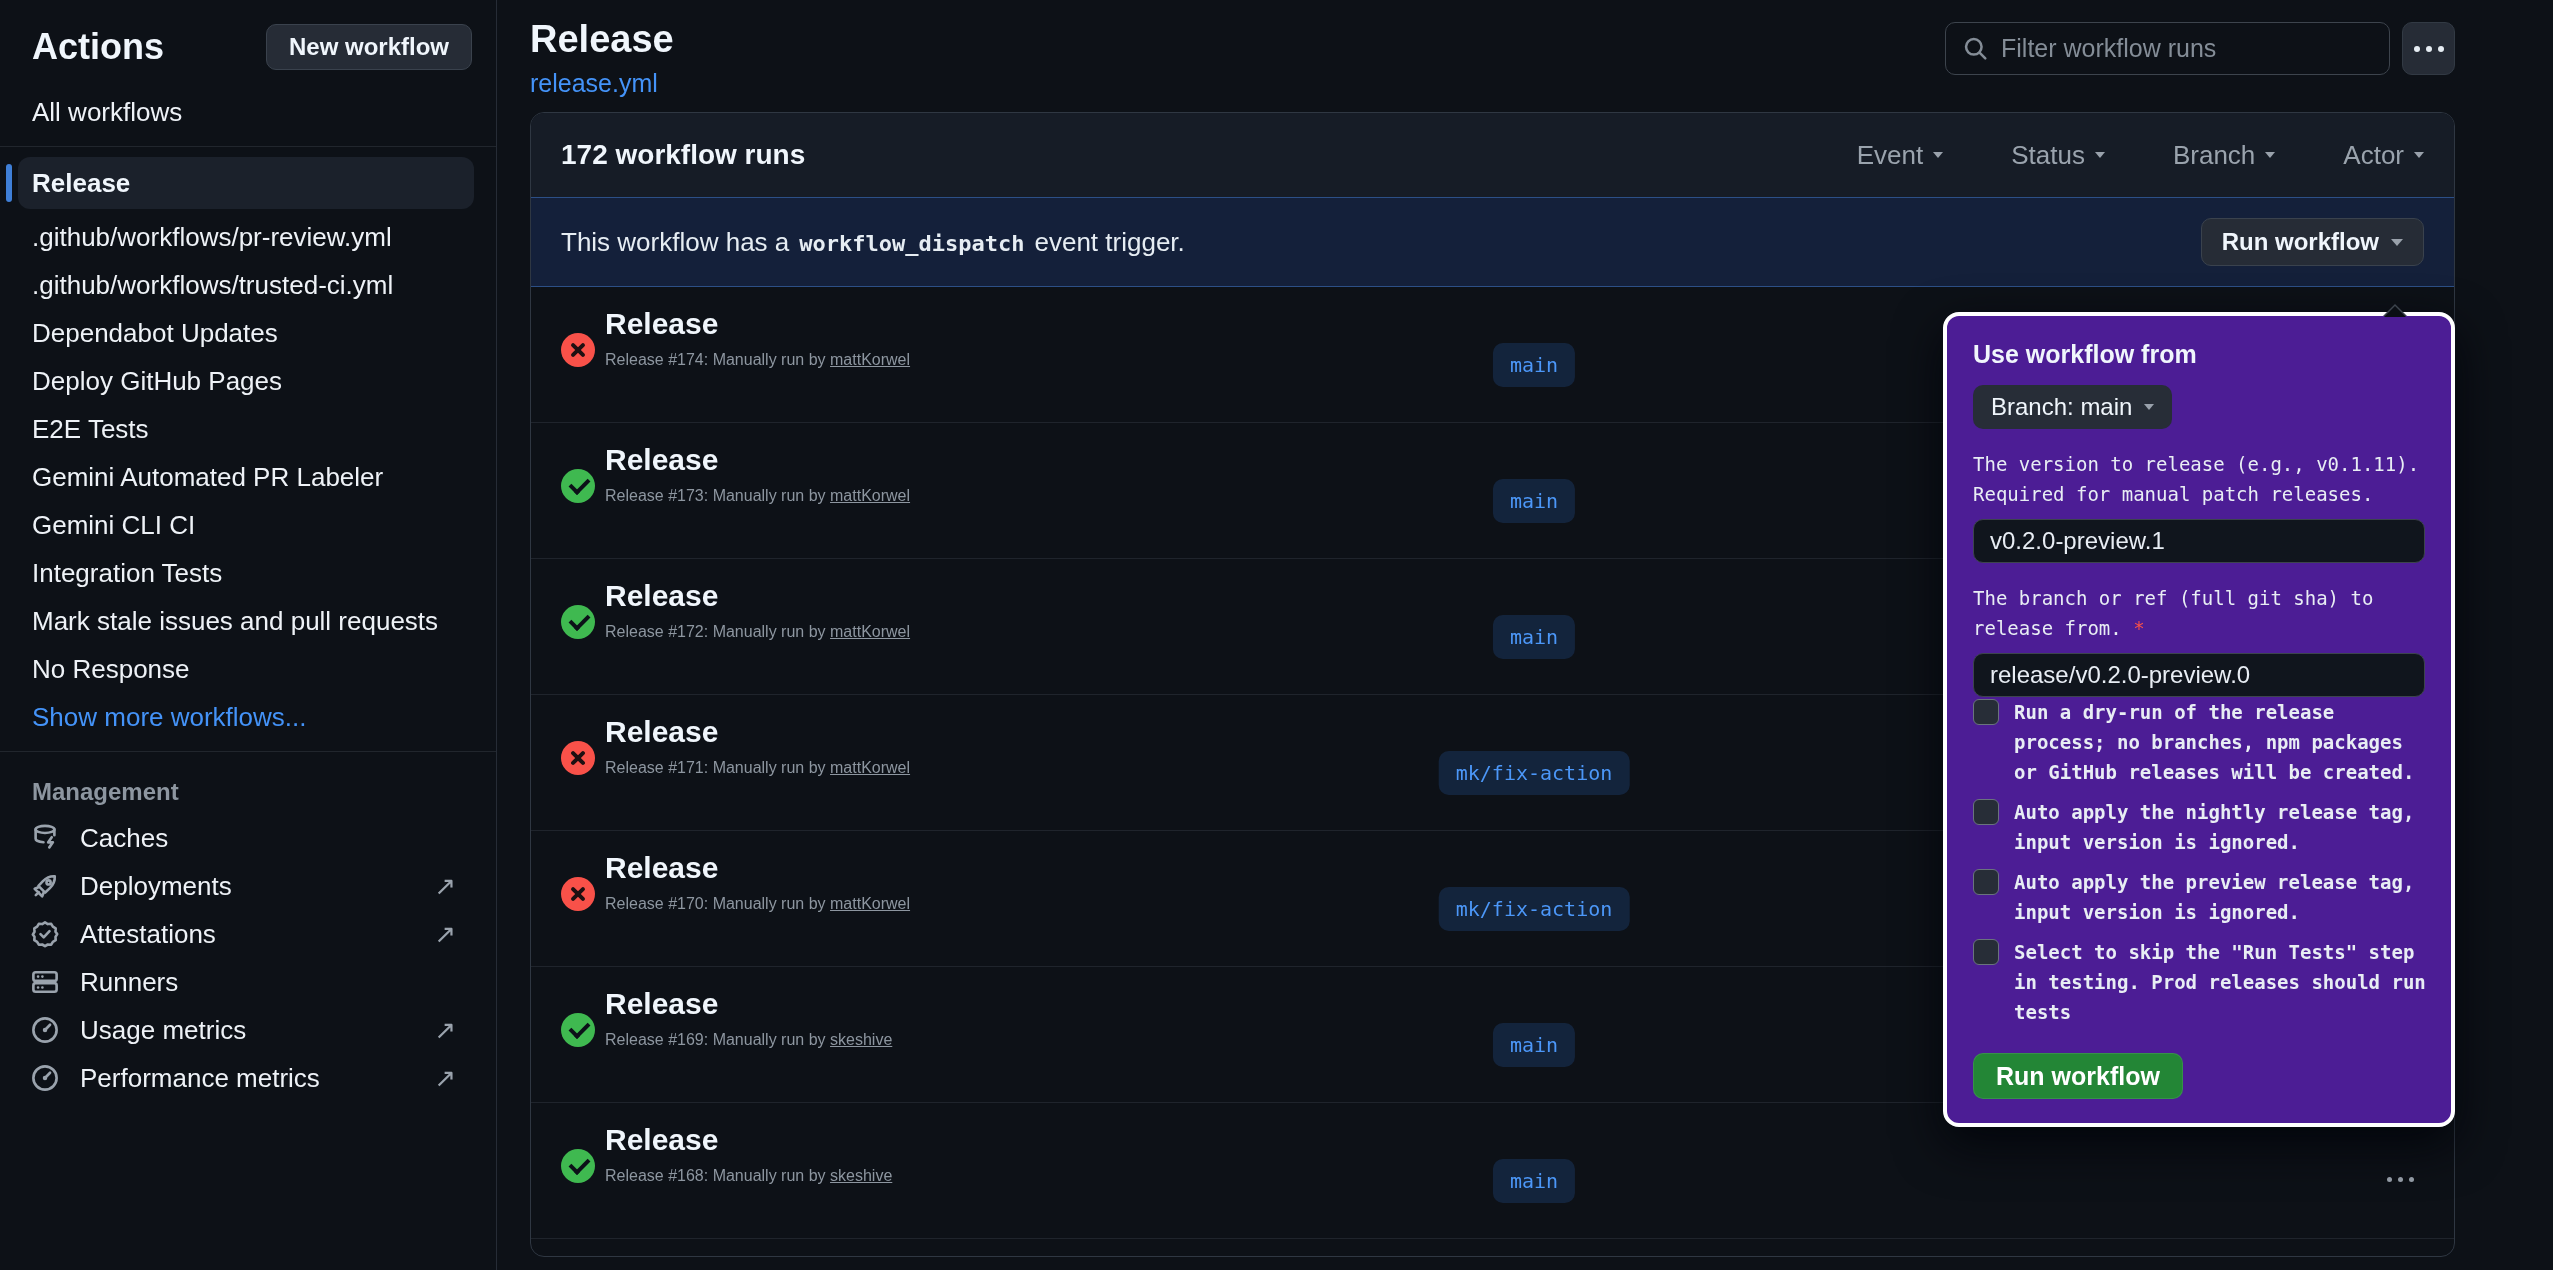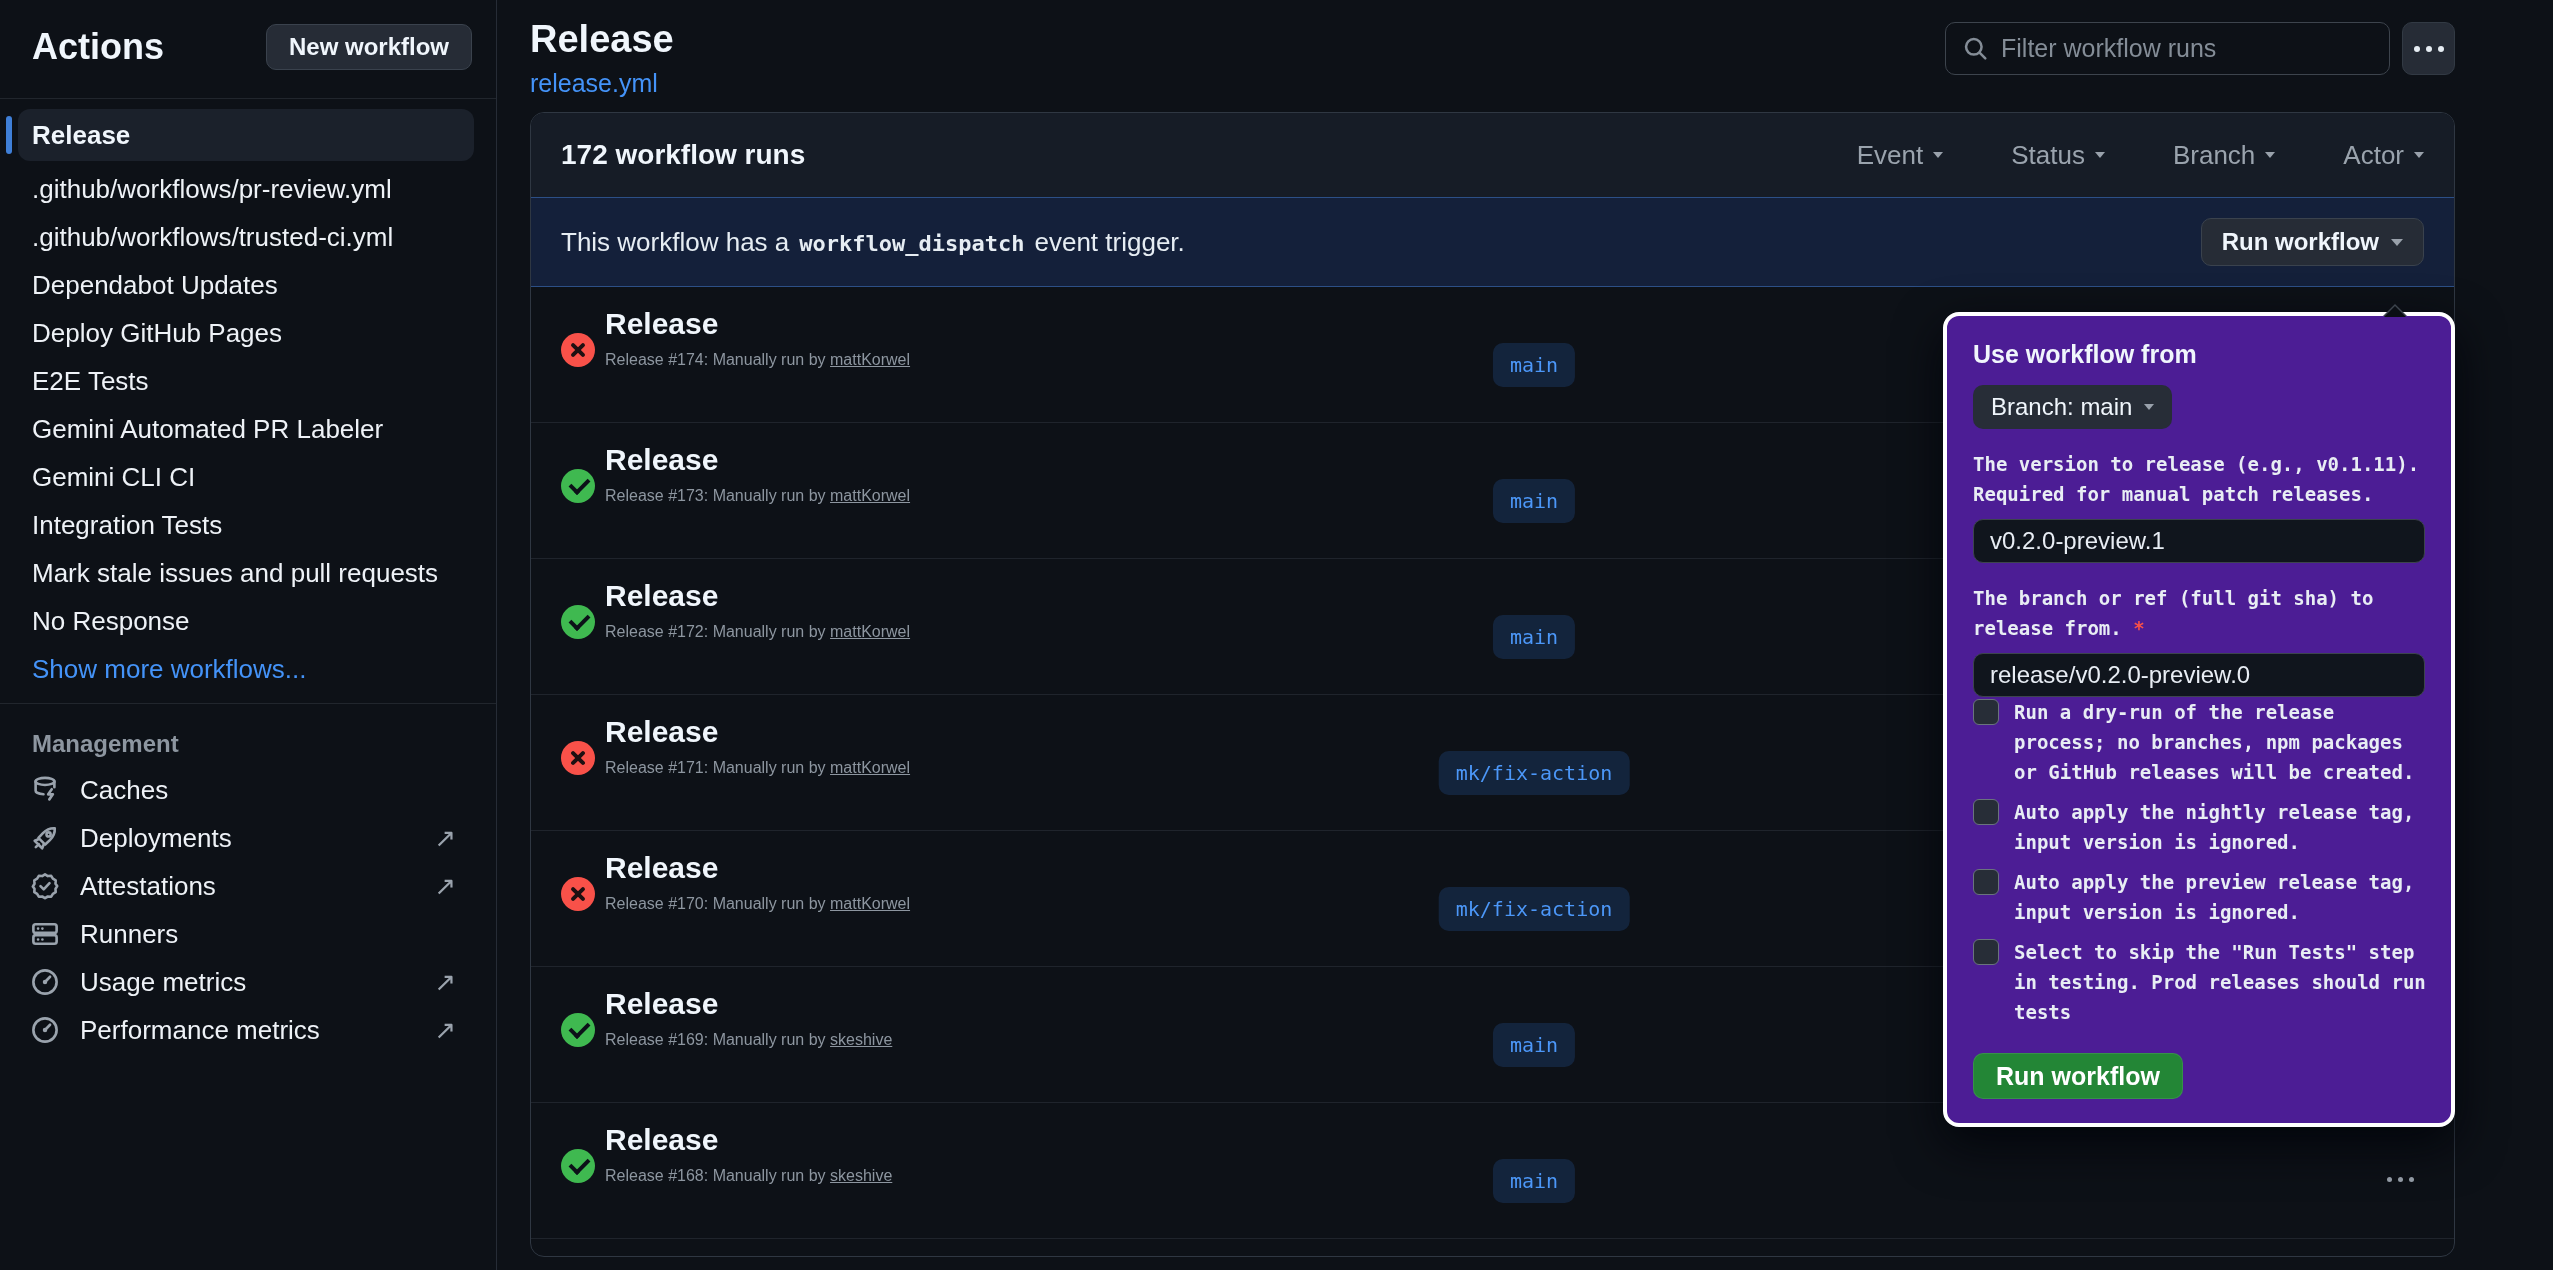--- a/index.html
+++ b/index.html
@@ -60,40 +60,41 @@
   .r-desc { margin:10px 0 0 74px; font-size:16px; color:#8d96a0; white-space:nowrap; }
   .r-desc .actor { color:#8d96a0; text-decoration:underline; cursor:pointer; }
   .badge { position:absolute; left:1003px; top:36px; transform:translateX(-50%); height:44px; display:inline-flex; align-items:center; padding:0 17px; border-radius:10px; background:rgba(56,139,253,.16); color:#4c97f8; font-family:"DejaVu Sans Mono", monospace; font-size:20px; cursor:pointer; }
   .row-dots { position:absolute; right:40px; top:54px; }
   
   .panel { position:absolute; left:1943px; top:312px; width:512px; background:#4c1d95; border:4px solid #ffffff; border-radius:16px; padding:24px 26px; z-index:30; box-shadow:0 18px 48px rgba(1,4,9,.85); }
   .notch-b { position:absolute; top:-12px; right:44px; width:0; height:0; border-left:12px solid transparent; border-right:12px solid transparent; border-bottom:12px solid #3d444d; }
   .notch-f { position:absolute; top:-10px; right:45px; width:0; height:0; border-left:11px solid transparent; border-right:11px solid transparent; border-bottom:11px solid #0a0e14; }
   .p-head { font-size:25px; font-weight:700; }
   .branch-btn { margin-top:16px; height:44px; padding:0 18px; background:#272d37; border:none; border-radius:10px; color:#f0f6fc; font-size:24px; display:inline-flex; align-items:center; gap:12px; cursor:pointer; font-family:inherit; }
-  .p-label { margin-top:20px; font-family:"DejaVu Sans Mono", monospace; font-weight:700; font-size:19px; line-height:30px; color:#e8edf4; }
+  .p-label { margin-top:20px; font-family:"DejaVu Sans Mono", monospace; font-weight:400; font-size:19px; line-height:30px; color:#e8edf4; }
   .p-label span { white-space:pre; }
   .req { color:#f85149; }
   .p-input { display:block; margin-top:10px; width:100%; height:44px; border:1px solid #3d444d; border-radius:10px; background:#10151d; color:#e8edf4; font-size:24px; padding:0 16px; font-family:inherit; outline:none; }
   .chk-group { margin-top:0; }
   .chk { display:flex; gap:15px; margin-bottom:10px; cursor:pointer; }
   .cbox { flex:0 0 auto; width:26px; height:26px; border-radius:6px; background:#272d37; border:1px solid #6a737d; margin-top:2px; }
   .ctext { font-family:"DejaVu Sans Mono", monospace; font-weight:700; font-size:19px; line-height:30px; color:#e8edf4; white-space:pre; }
   .green-btn { margin-top:16px; height:46px; padding:0 22px; background:#238636; border:1px solid rgba(240,246,252,.1); border-radius:10px; color:#fff; font-size:25px; font-weight:600; cursor:pointer; font-family:inherit; }
 </style>
 </head>
 <body>
 
 <div class="app">
 
   <aside class="sidebar">
     <div class="side-head">
       <h2>Actions</h2>
       <button class="btn">New workflow</button>
     </div>
+    <div class="side-item">All workflows</div>
     <div class="side-divider"></div>
     <div class="side-selected-wrap">
       <span class="active-bar"></span>
       <div class="side-selected">Release</div>
     </div>
     <nav id="workflow-list">
         <div class="side-item">.github/workflows/pr-review.yml</div>
         <div class="side-item">.github/workflows/trusted-ci.yml</div>
         <div class="side-item">Dependabot Updates</div>
         <div class="side-item">Deploy GitHub Pages</div>

